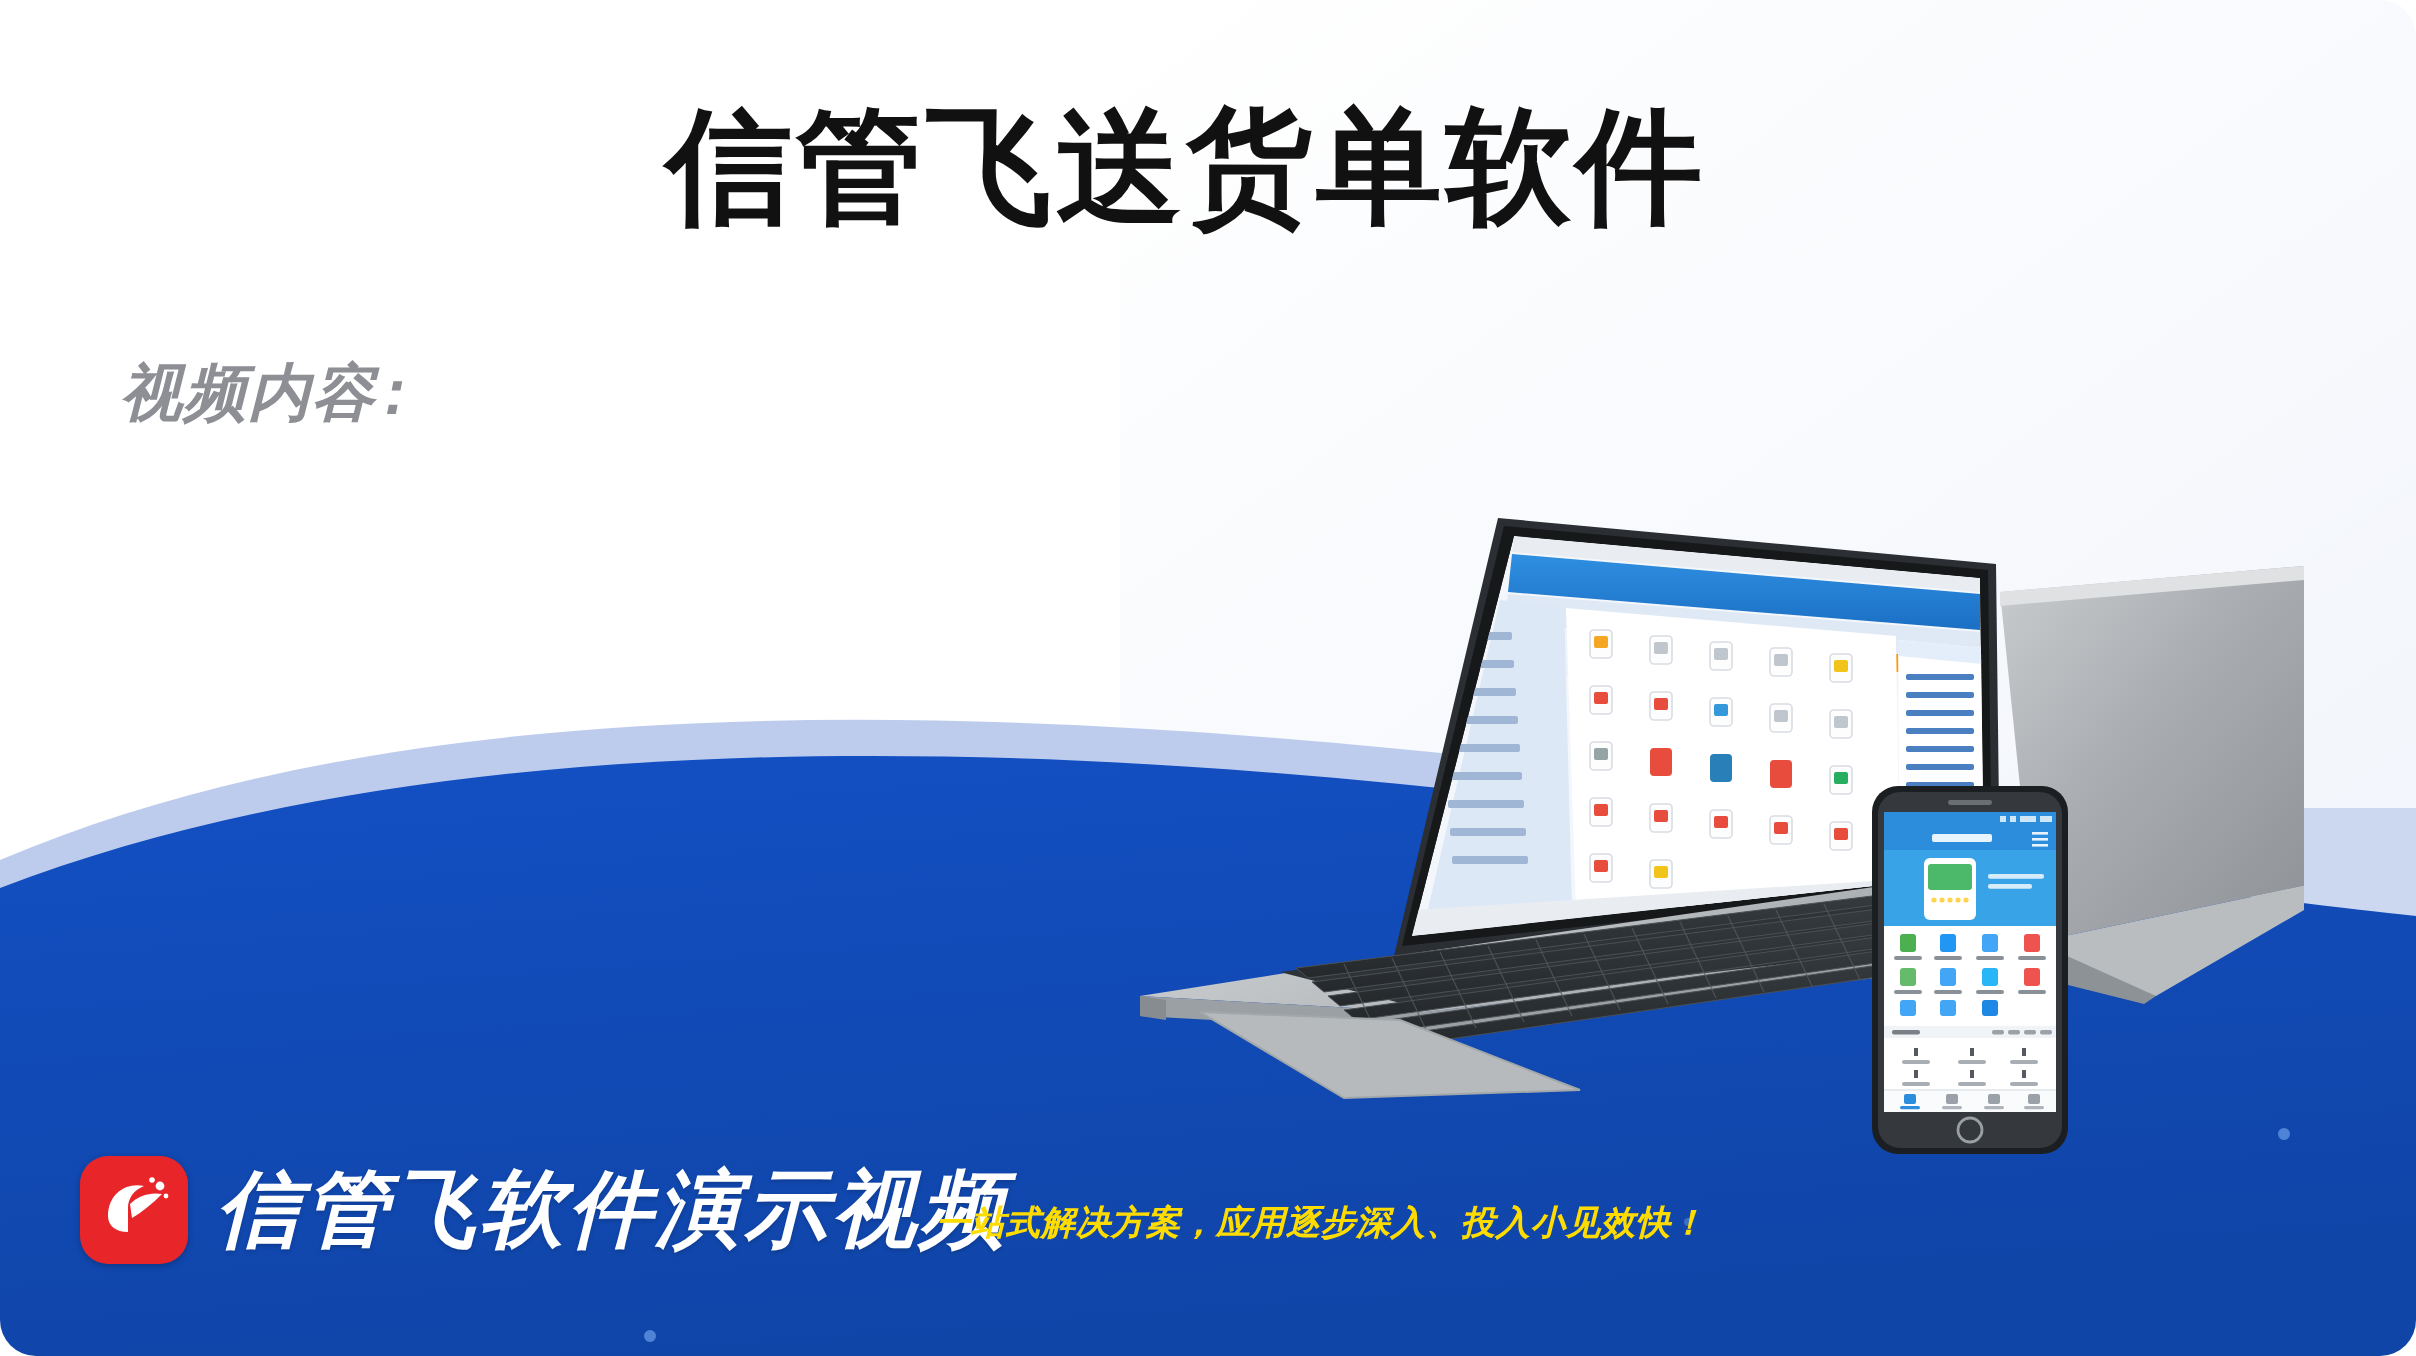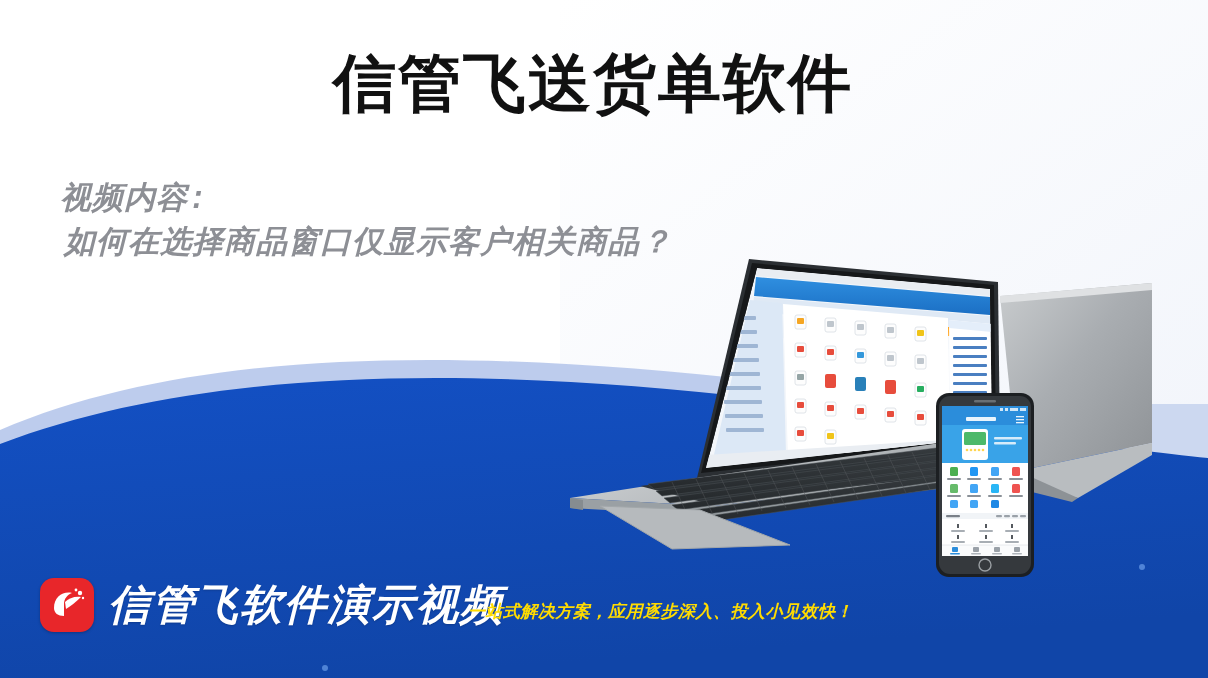--- a/index.html
+++ b/index.html
@@ -2,21 +2,21 @@
 <html><head>
 <meta charset="utf-8">
 <style>
   html,body{margin:0;padding:0;}
   body{
     width:1208px;height:678px;overflow:hidden;
     background:#ffffff;
     font-family:"Liberation Sans","DejaVu Sans",sans-serif;
     position:relative;
   }
-  #stage{position:absolute;inset:0;width:1208px;height:678px;overflow:hidden;background:#fff;}
+  #stage{position:absolute;inset:0;width:1208px;height:678px;overflow:hidden;background:#fff;border-radius:18px;}
 
   
   .bg-svg{position:absolute;left:0;top:0;width:1208px;height:678px;}
 
   
   .title{
     position:absolute;left:333px;top:48px;
     font-size:63px;line-height:1.15;font-weight:bold;
     color:#111111;letter-spacing:2px;
     font-family:"DejaVu Sans","Liberation Sans",sans-serif;
@@ -379,21 +379,20 @@
   </svg>
 
   <div class="dot" style="left:322px;top:665px;width:6px;height:6px;"></div>
   <div class="dot" style="left:1139px;top:564px;width:6px;height:6px;"></div>
   <div class="dot" style="left:842px;top:609px;width:4px;height:4px;opacity:.55;"></div>
 
   <div class="title">信管飞送货单软件</div>
 
   <div class="subtitle">
     <div>视频内容:</div>
-    <div>如何在选择商品窗口仅显示客户相关商品？</div>
   </div>
 
   <div class="brand">
     <div class="brand-logo">
       <svg width="54" height="54" viewBox="0 0 54 54">
         <path d="M14 30 C14 19 23 13 32 15 C27 17 24 21 24 26 L24 38 C18 38 14 35 14 30 Z" fill="#ffffff"></path>
         <path d="M25 24 C29 20 35 18 41 19 C36 24 31 28 26 31 Z" fill="#ffffff"></path>
         <circle cx="40" cy="15" r="2.2" fill="#ffffff"></circle>
         <circle cx="36" cy="12" r="1.4" fill="#ffffff"></circle>
         <circle cx="43" cy="20" r="1.2" fill="#ffffff"></circle>

